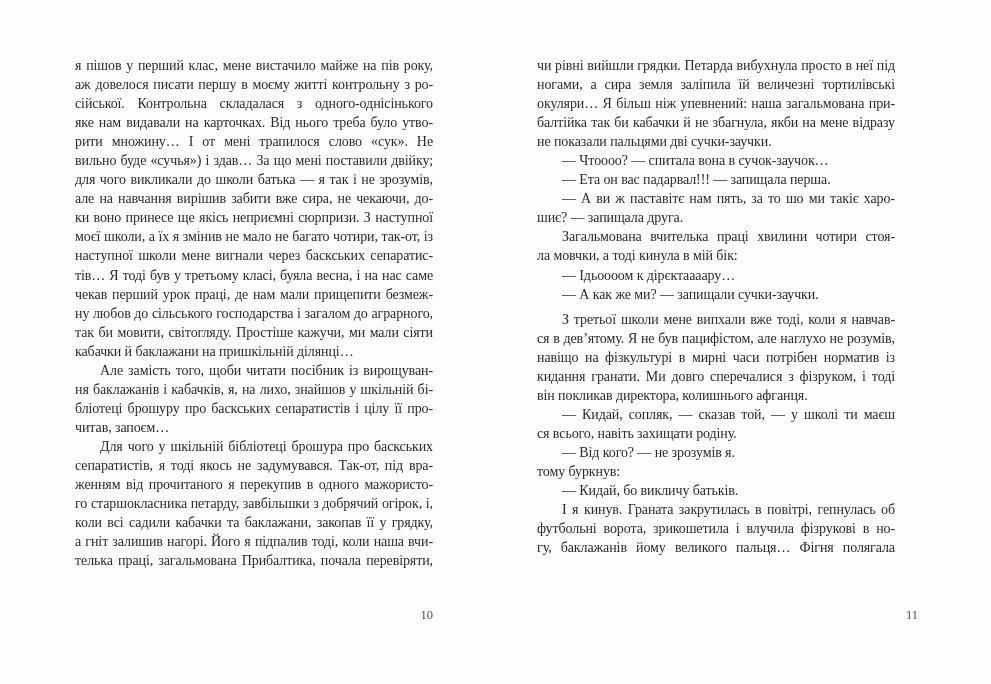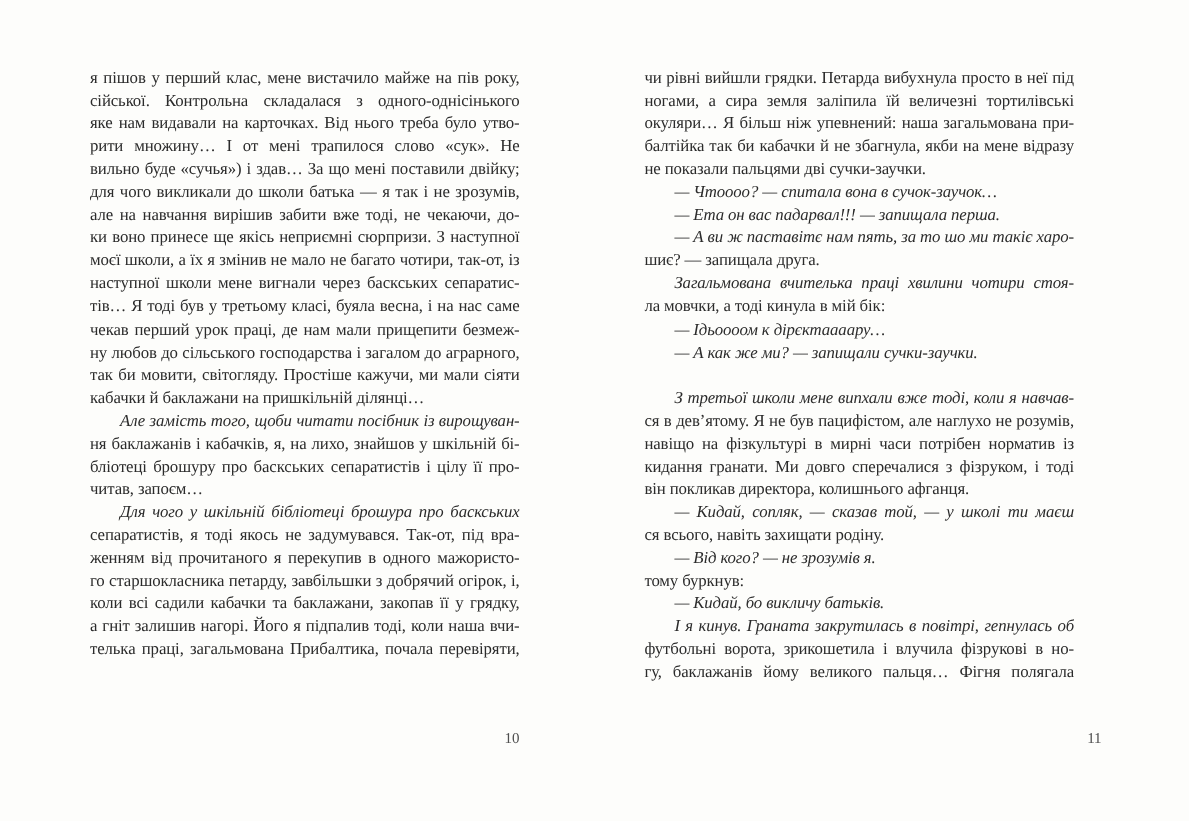--- a/index.html
+++ b/index.html
@@ -30,46 +30,47 @@
     font-size: 14px;
     height: 19.05px;
     line-height: 19.05px;
     white-space: normal;
     overflow: hidden;
     text-align: justify;
     text-align-last: justify;
     letter-spacing: -0.1px;
   }
   .line.end { text-align-last: left; }
-  .line.ind { text-indent: 25px; font-style: italic; }
-  .line.gap { margin-top: 19px; }
+  .line.ind { text-indent: 25px; }
+  .line.gap { margin-top: 6px; }
   .page-number {
     position: absolute;
     top: 608px;
     width: 358px;
     text-align: right;
     font-size: 12.5px;
     color: var(--pagenum);
   }
   .page-number.left  { left: 75px; }
   .page-number.right { left: 560px; }
 </style>
 </head>
 <body>
 
 <div class="spread">
 
   <div class="page-column left">
       <div class="line">я пішов у перший клас, мене вистачило майже на пів року,</div>
+      <div class="line">аж довелося писати першу в моєму житті контрольну з ро-</div>
       <div class="line">сійської. Контрольна складалася з одного-однісінького слова,</div>
       <div class="line">яке нам видавали на карточках. Від нього треба було утво-</div>
       <div class="line">рити множину… І от мені трапилося слово «сук». Не задуму-</div>
       <div class="line">вильно буде «сучья») і здав… За що мені поставили двійку;</div>
       <div class="line">для чого викликали до школи батька — я так і не зрозумів,</div>
-      <div class="line">але на навчання вирішив забити вже тоді, не чекаючи, до-</div>
+      <div class="line">але на навчання вирішив забити вже сира, не чекаючи, до-</div>
       <div class="line">ки воно принесе ще якісь неприємні сюрпризи. З наступної</div>
       <div class="line">моєї школи, а їх я змінив не мало не багато чотири, так-от, із</div>
       <div class="line">наступної школи мене вигнали через баскських сепаратис-</div>
       <div class="line">тів… Я тоді був у третьому класі, буяла весна, і на нас саме</div>
       <div class="line">чекав перший урок праці, де нам мали прищепити безмеж-</div>
       <div class="line">ну любов до сільського господарства і загалом до аграрного,</div>
       <div class="line">так би мовити, світогляду. Простіше кажучи, ми мали сіяти</div>
       <div class="line end">кабачки й баклажани на пришкільній ділянці…</div>
       <div class="line ind">Але замість того, щоби читати посібник із вирощуван-</div>
       <div class="line">ня баклажанів і кабачків, я, на лихо, знайшов у шкільній бі-</div>

